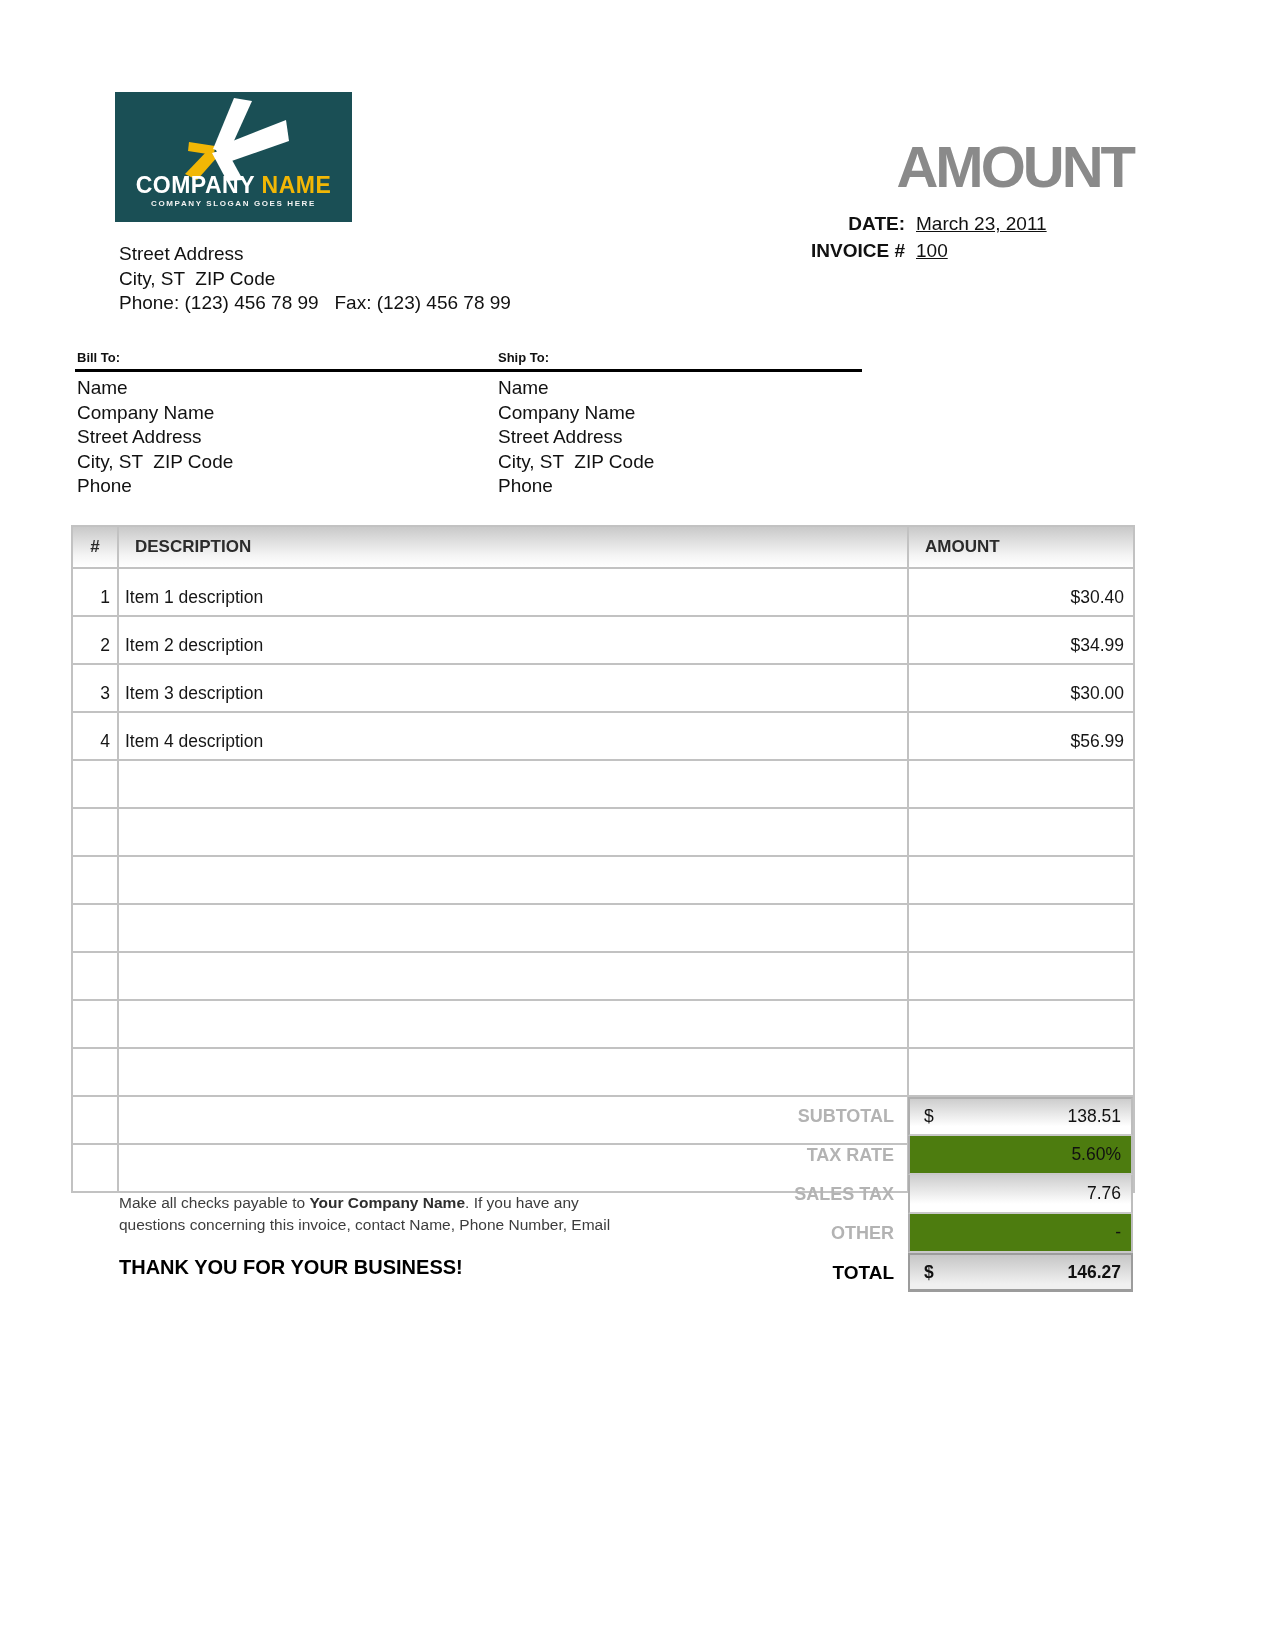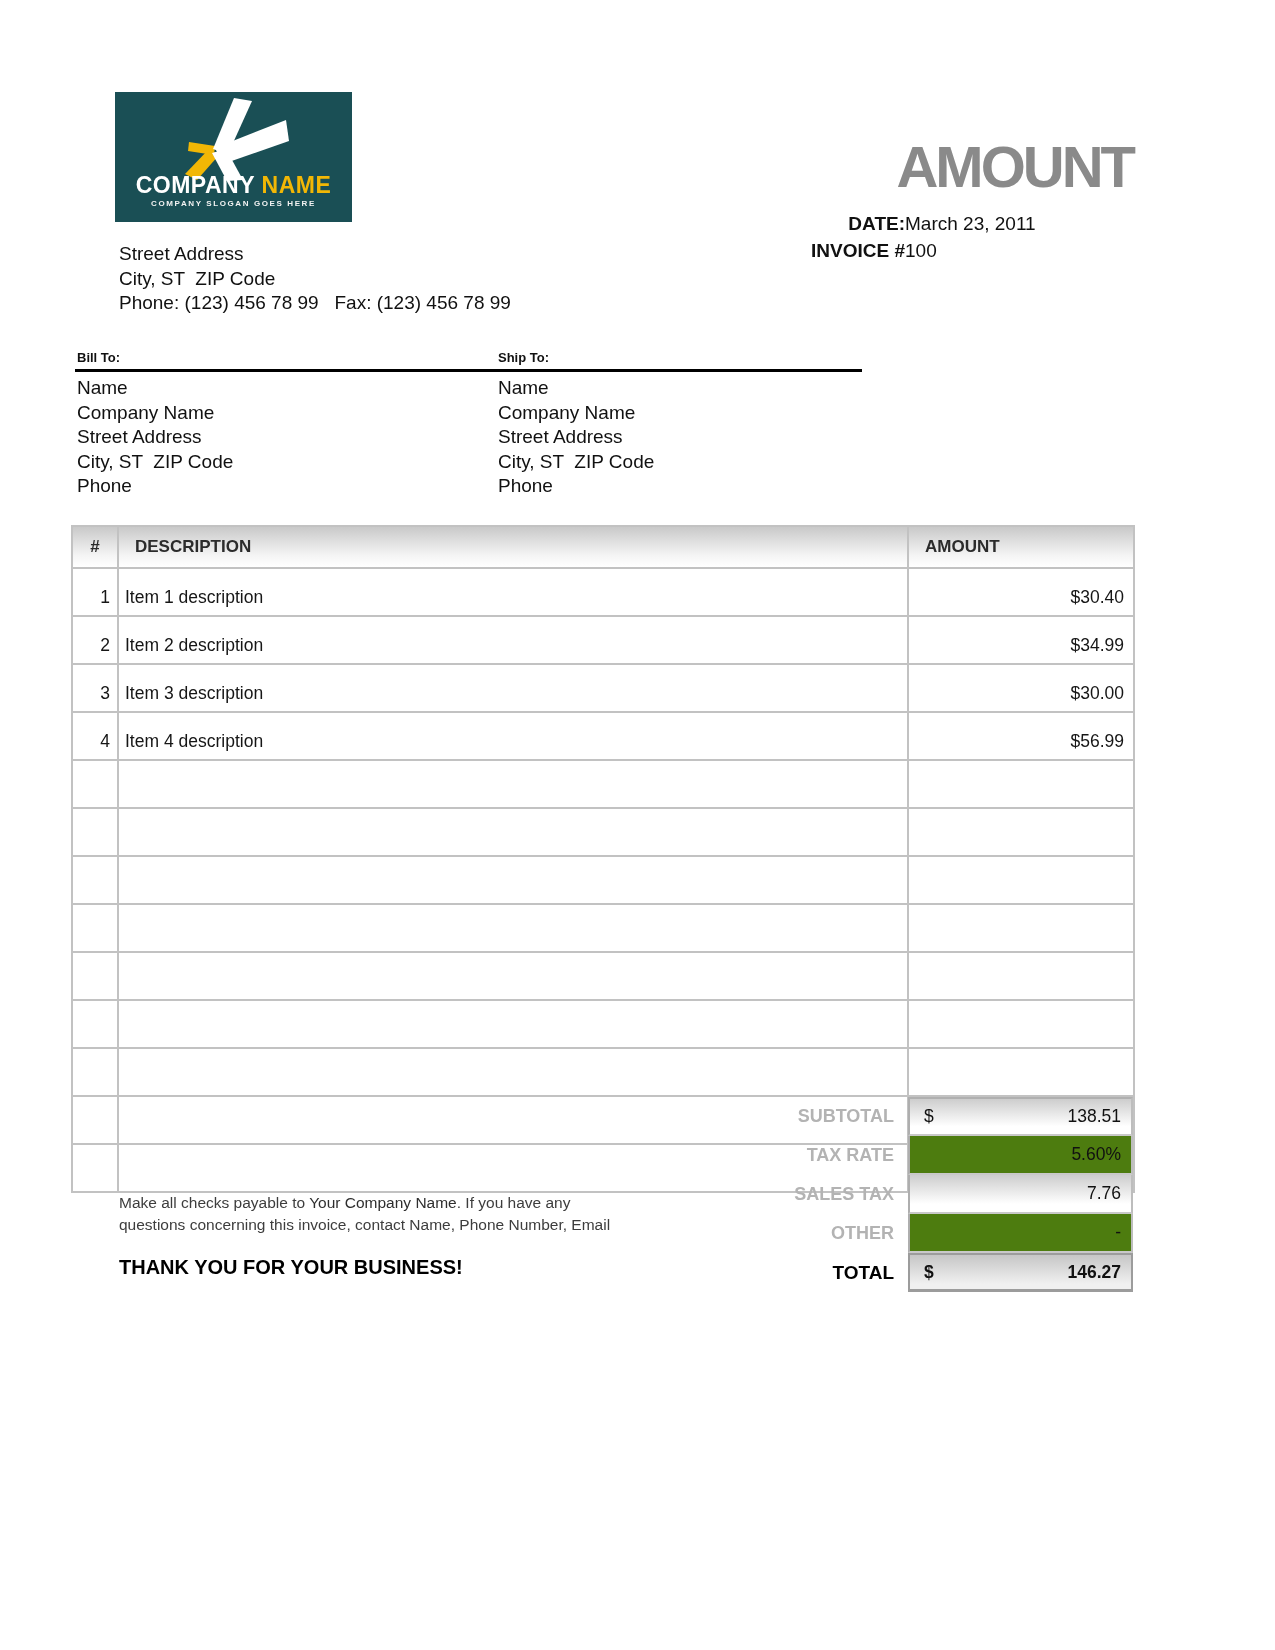--- a/index.html
+++ b/index.html
@@ -27,21 +27,21 @@
   }
 
   
   .invoice-title {
     position:absolute; top:138px; right:142px; line-height:1;
     font-size:58px; font-weight:bold; letter-spacing:-3px; color:#8a8a8a;
   }
   .meta { position:absolute; left:695px; top:213px; width:470px; }
   .meta-row { display:flex; line-height:22px; margin-bottom:5px; font-size:19px; }
   .meta-label { width:210px; text-align:right; font-weight:bold; white-space:pre; }
-  .meta-value { margin-left:0; white-space:pre; }
+  .meta-value { margin-left:11px; white-space:pre;text-decoration:underline; }
 
   
   .company-address { position:absolute; left:119px; top:242px; font-size:19px; line-height:24.6px; }
   .addr-line { white-space:pre-wrap; }
 
   
   .bs-heading { position:absolute; font-size:13px; font-weight:bold; top:350px; }
   .bill-heading { left:77px; }
   .ship-heading { left:498px; }
   .bs-rule { position:absolute; left:75px; top:369px; width:787px; height:3px; background:#000; }
@@ -94,21 +94,21 @@
     border:2px solid #9c9c9c; border-bottom-width:3px; font-weight:bold;
     background:linear-gradient(#c6c6c6, #f0f0f0 85%);
   }
   .sum-cell .val { margin-left:auto; }
 
   
   .note {
     position:absolute; left:119px; top:1192px; width:515px;
     font-size:15.5px; line-height:21.5px; color:#3d3d3d; white-space:pre-wrap;
   }
-  .note .b { font-weight:normal; color:#2e2e2e; }
+  .note .b { font-weight:bold; color:#2e2e2e; }
   .thanks {
     position:absolute; left:119px; top:1256px;
     font-size:20px; font-weight:bold; color:#000;
   }
 </style>
 </head>
 <body>
 
 <div class="page">
 

